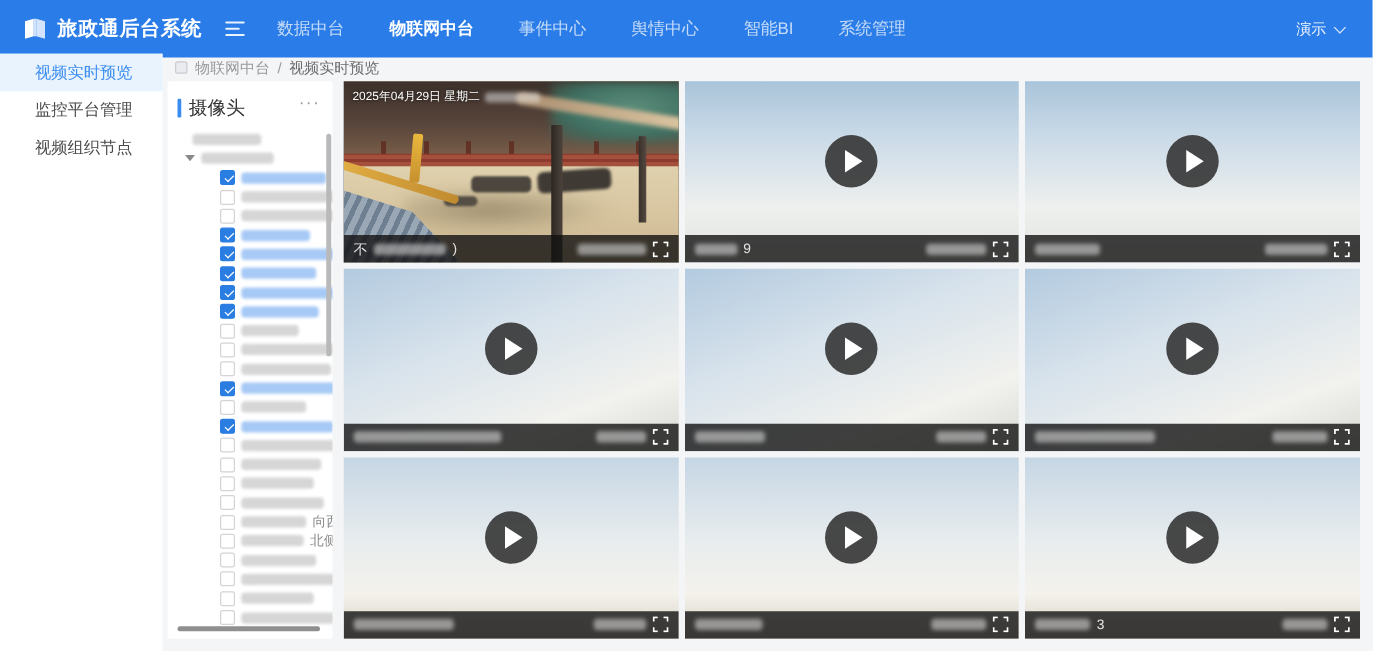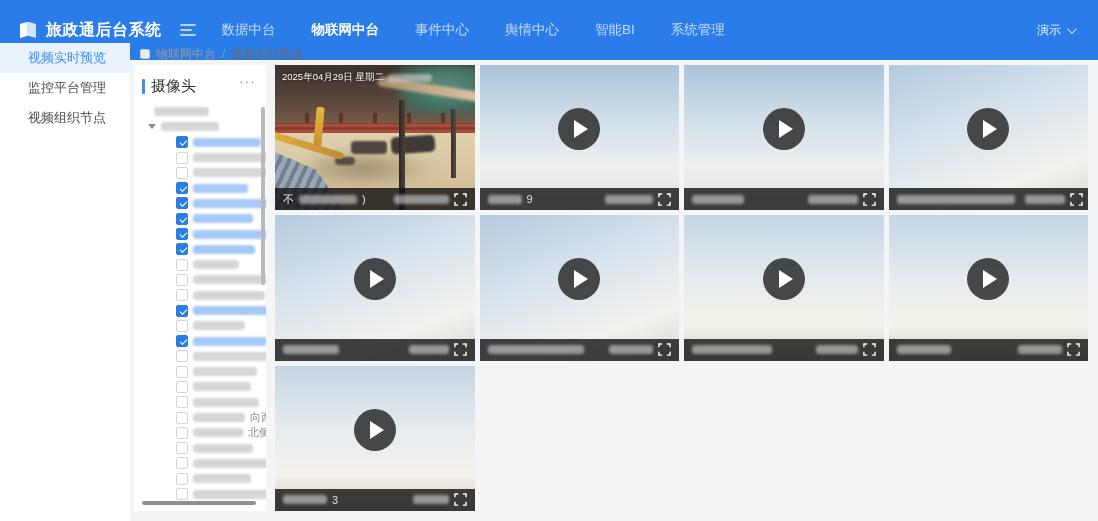--- a/index.html
+++ b/index.html
@@ -1,20 +1,20 @@
 <!DOCTYPE html>
 <html><head>
 <meta charset="utf-8">
 <style>
   * { box-sizing: border-box; margin: 0; padding: 0; }
   html,body { width:1098px; height:521px; overflow:hidden; }
   body { font-family:"Liberation Sans","DejaVu Sans",sans-serif; background:#f3f5f7; font-size:13px; }
 
   
-  .navbar { position:absolute; left:0; top:0; right:0; height:60px; background:#2a7ce8;
+  .navbar { position:absolute; left:0; top:0; right:0; height:46px; background:#2a7ce8;
             display:flex; align-items:center; padding:0 24px 0 18px; color:#fff; }
   .logo-wrap { display:flex; align-items:center; gap:8px; }
   .logo-icon svg { display:block; }
   .logo-title { font-size:16px; font-weight:bold; letter-spacing:.5px; }
   .collapse-icon { margin-left:18px; opacity:.9; cursor:pointer; display:flex; }
   .nav-menu { display:flex; align-items:center; margin-left:26px; gap:36px; }
   .nav-item { color:rgba(255,255,255,.72); font-size:13.5px; cursor:pointer; white-space:nowrap; }
   .nav-item.active { color:#fff; font-weight:bold; }
   .nav-right { margin-left:auto; display:flex; align-items:center; gap:6px; cursor:pointer; }
   .nav-user { font-size:12px; color:rgba(255,255,255,.95); }
@@ -56,21 +56,21 @@
   .cb.checked::after { content:""; position:absolute; left:2.5px; top:3px; width:6px; height:3px;
         border-left:1.5px solid #fff; border-bottom:1.5px solid #fff; transform:rotate(-45deg); }
   .blob { height:9px; border-radius:3px; filter:blur(1.3px); flex:none; }
   .blob.gray { background:#c9c9c9; opacity:.75; }
   .blob.blue { background:#9ec4f5; opacity:.9; }
   .t-suffix { font-size:11px; color:#8a8a8a; white-space:nowrap; }
   .v-scroll { position:absolute; right:1px; top:42px; width:4px; height:178px; background:#b9b9b9; border-radius:2px; }
   .h-scroll { position:absolute; left:8px; bottom:6px; height:4px; width:86%; background:#8f8f8f; border-radius:2px; }
 
   
-  .grid { flex:1; display:grid; grid-template-columns:repeat(4,1fr); grid-auto-rows:1fr; gap:5px; }
+  .grid { flex:1; display:grid; grid-template-columns:repeat(3,1fr); grid-auto-rows:1fr; gap:5px; }
   .tile { position:relative; overflow:hidden; background:#111; cursor:pointer; }
   .tile.bg-v1 { background:linear-gradient(180deg,#a9c4da 0%,#cfdde9 35%,#eef0ee 70%,#e2e3df 100%); }
   .tile.bg-v2 { background:linear-gradient(160deg,#b3cadf 0%,#d8e3ec 40%,#f2f2ee 75%,#d8d9d3 100%); }
   .tile.bg-v3 { background:linear-gradient(180deg,#c6d6e4 0%,#e7ecee 45%,#f4f2ec 75%,#d4cec2 100%); }
   .play { position:absolute; left:50%; top:44%; width:42px; height:42px; margin:-21px 0 0 -21px;
           border-radius:50%; background:rgba(48,48,48,.88); }
   .play::after { content:""; position:absolute; left:16px; top:12px; width:0; height:0;
           border-top:9px solid transparent; border-bottom:9px solid transparent; border-left:14px solid #fff; }
   .tile-bar { position:absolute; left:0; right:0; bottom:0; height:22px; background:rgba(17,17,17,.8);
           display:flex; align-items:center; padding:0 8px; gap:5px; z-index:3; }

